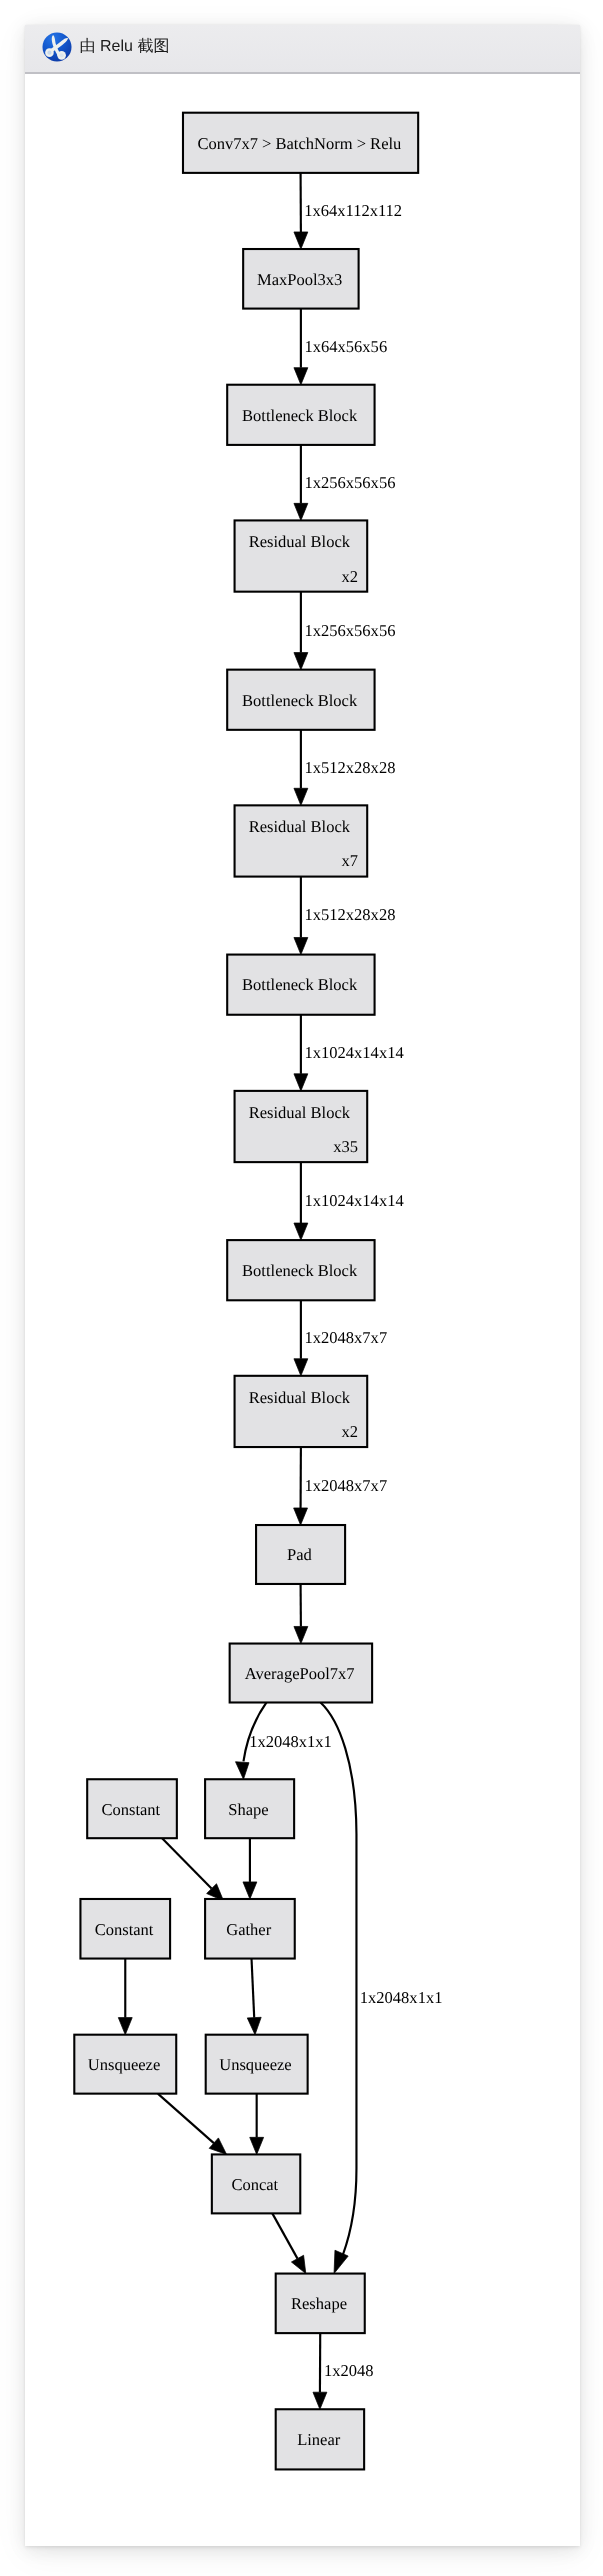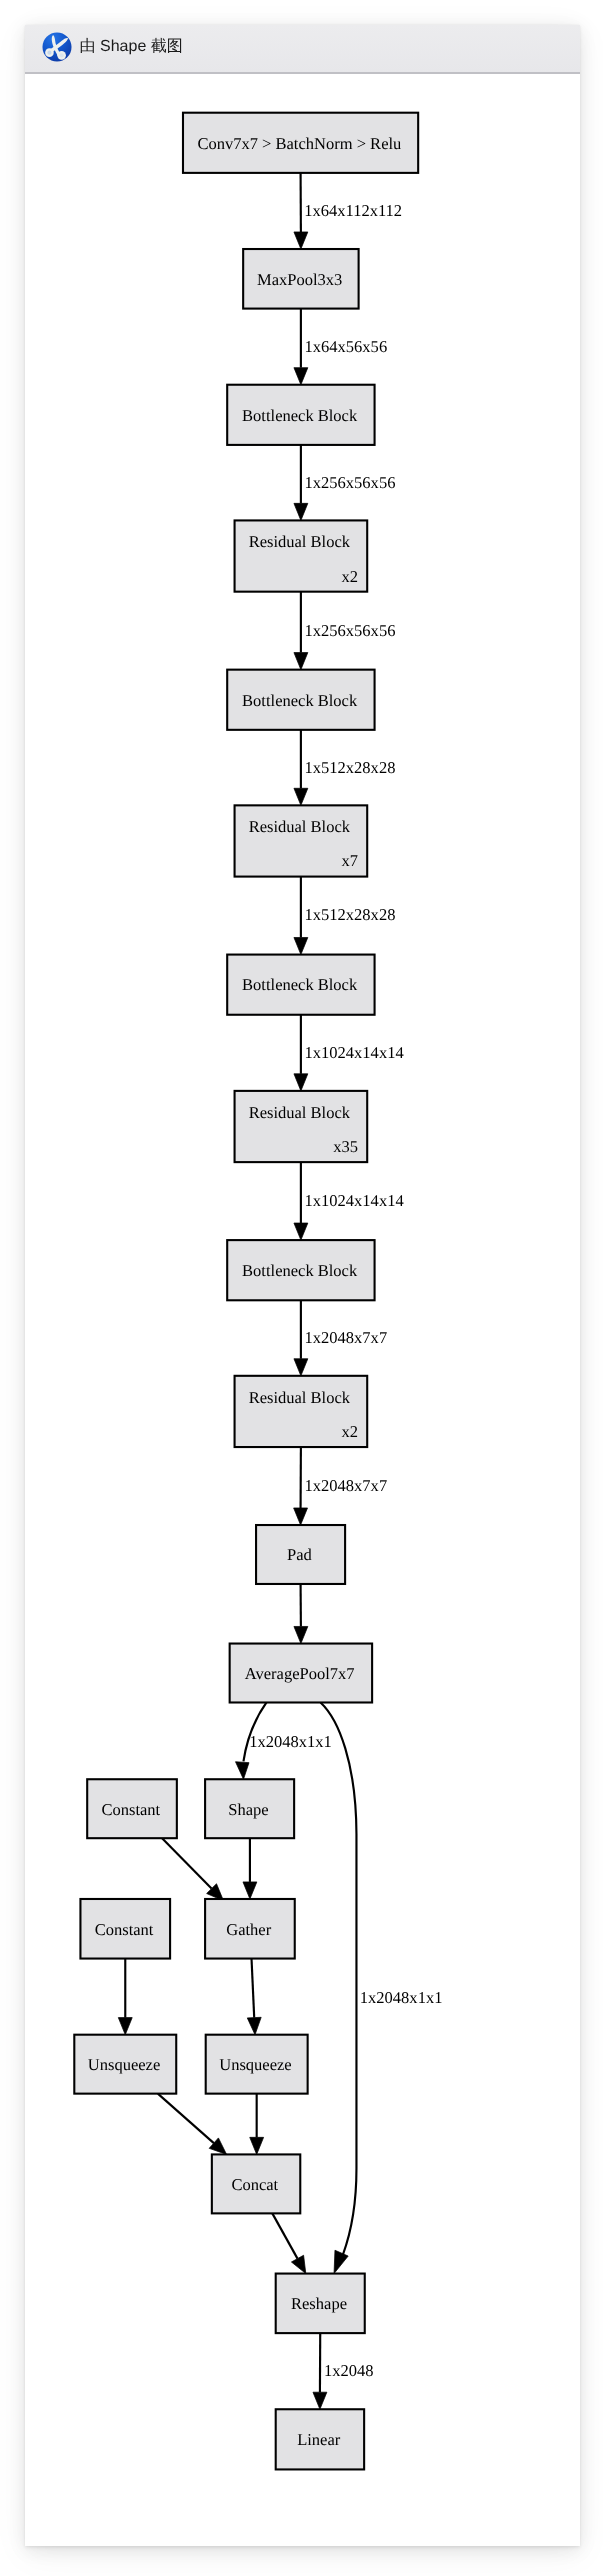--- a/index.html
+++ b/index.html
@@ -50,21 +50,21 @@
         <g fill="#eef0ee">
           <path d="M19.6 6.3 C 22.3 9.0 22.7 12.9 23.0 15.9 C 23.5 20.6 25.3 25.3 27.6 30.1 C 29.0 33.0 31.0 36.3 32.0 37.9 L 27.4 40.5 C 26.2 38.4 24.3 35.0 22.9 32.0 C 20.5 26.8 18.2 21.0 17.7 16.1 C 17.4 12.7 17.1 8.8 19.6 6.3 Z"></path>
           <path d="M44.0 11.3 C 43.4 14.7 40.4 17.6 37.8 19.9 C 34.0 23.2 28.0 27.7 22.6 31.3 C 19.7 33.2 16.3 35.3 14.5 36.4 L 11.6 31.7 C 13.5 30.5 16.8 28.5 19.6 26.6 C 25.0 22.9 30.8 18.6 34.2 15.6 C 36.8 13.3 40.3 10.7 44.0 11.3 Z"></path>
           <circle cx="13.7" cy="35.2" r="7.0"></circle>
           <circle cx="33.5" cy="39.6" r="7.0"></circle>
         </g>
         <circle cx="13.7" cy="35.2" r="3.4" fill="#3e85e8" opacity="0.22"></circle>
         <circle cx="33.5" cy="39.6" r="3.4" fill="#3e85e8" opacity="0.10"></circle>
       </svg>
     </span>
-    <span class="title-text">由 Shape 截图</span>
+    <span class="title-text">由 Relu 截图</span>
   </div>
   <div class="canvas">
     <svg class="diagram" id="gsvg" width="603" height="2576" viewBox="0 0 982 4192">
         <g>
           <path class="edgeline" d="M 489.5 280 L 490 376.2"></path>
           <polygon class="arrowhead" points="478.7,376.2 501.3,376.2 490,404"></polygon>
           <text class="edgelabel" x="495.5" y="350" text-anchor="start">1x64x112x112</text>
         </g>
         <g>
           <path class="edgeline" d="M 490 501 L 490 597.2"></path>

